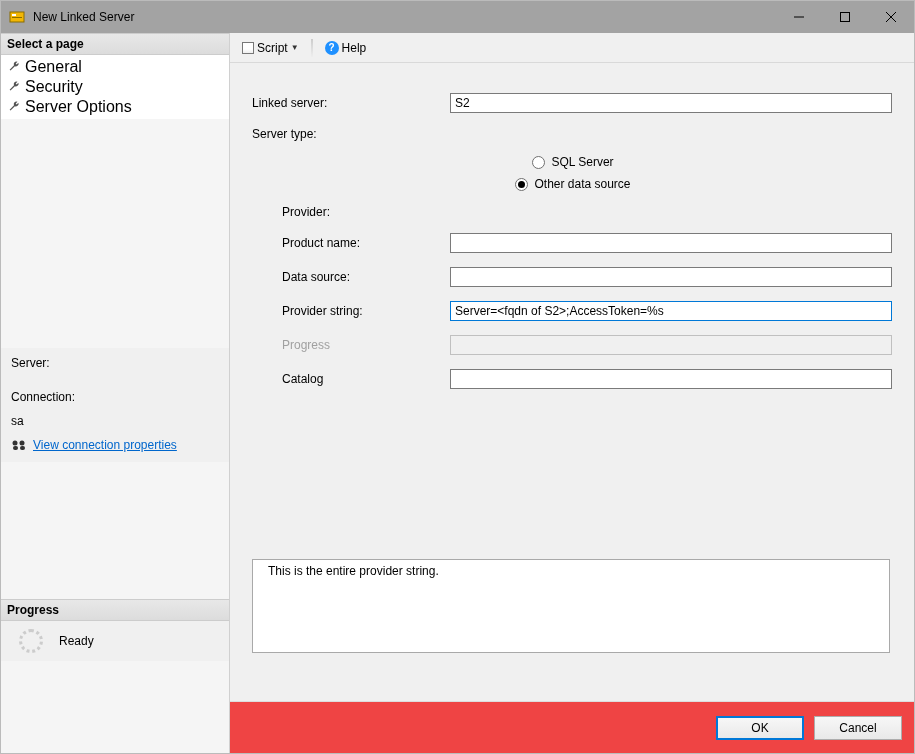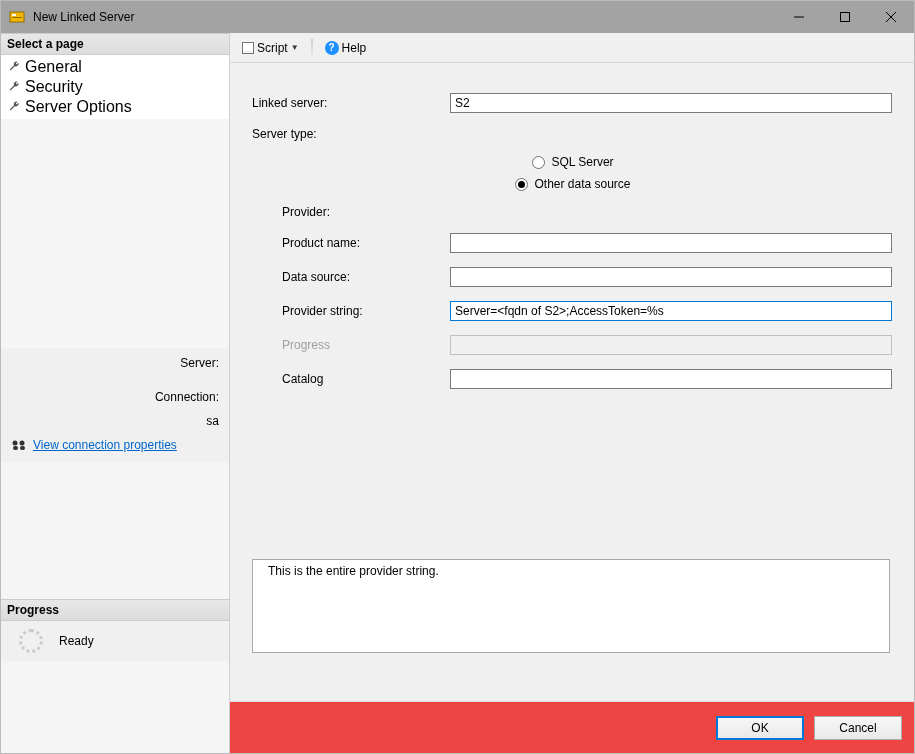--- a/index.html
+++ b/index.html
@@ -11,21 +11,21 @@
     .titlebar-buttons { display: flex; }
     .titlebar-btn { width: 46px; height: 32px; display: flex; align-items: center; justify-content: center; font-family: "Segoe MDL2 Assets","Segoe UI Symbol",sans-serif; font-size: 10px; cursor: default; }
     .body { flex: 1; display: flex; min-height: 0; border-radius: 22px; }
     .sidebar { width: 229px; background: #f0f0f0; display: flex; flex-direction: column; border-right: 1px solid #d0d0d0; }
     .sidebar-section-header { background: linear-gradient(#e8e8e8,#dcdcdc); border-top: 1px solid #ccc; border-bottom: 1px solid #ccc; font-weight: bold; padding: 3px 6px; font-size: 12px; }
     .page-list { background: #fff; padding: 2px 0; }
     .page-item { display: flex; align-items: center; padding: 1px 6px; cursor: default; font-size: 16px; }
     .page-item.selected { background: #fff; }
     .wrench { width: 14px; height: 14px; margin-right: 4px; }
     .sidebar-spacer1 { flex: 1; background: #f5f5f5; }
-    .connection-body { padding: 8px 10px 10px 10px; display: flex; flex-direction: column; gap: 10px; font-size: 12px; text-align: right; }
+    .connection-body { padding: 8px 10px 10px 10px; display: flex; flex-direction: column; gap: 10px; font-size: 12px; }
     .conn-link-row { display: flex; align-items: center; gap: 6px; }
     .conn-link { color: #0066cc; text-decoration: underline; cursor: pointer; }
     .sidebar-spacer2 { flex: 0.6; background: #f5f5f5; }
     .progress-body { padding: 8px 18px; display: flex; align-items: center; gap: 16px; }
     .spinner { width: 24px; height: 24px; border: 3px dotted #ccc; border-radius: 50%; }
     .main { flex: 1; display: flex; flex-direction: column; background: #f0f0f0; }
     .toolbar { height: 30px; display: flex; align-items: center; padding: 0 8px; gap: 4px; background: #f0f0f0; border-bottom: 1px solid #d9d9d9; font-size: 12px; }
     .toolbtn { display: flex; align-items: center; gap: 3px; padding: 2px 4px; cursor: default; }
     .script-icon { display:inline-block; width:12px; height:12px; border:1px solid #777; background:linear-gradient(#fff 60%,#eee); position:relative; }
     .dropdown-arrow { font-size: 8px; color: #333; }

